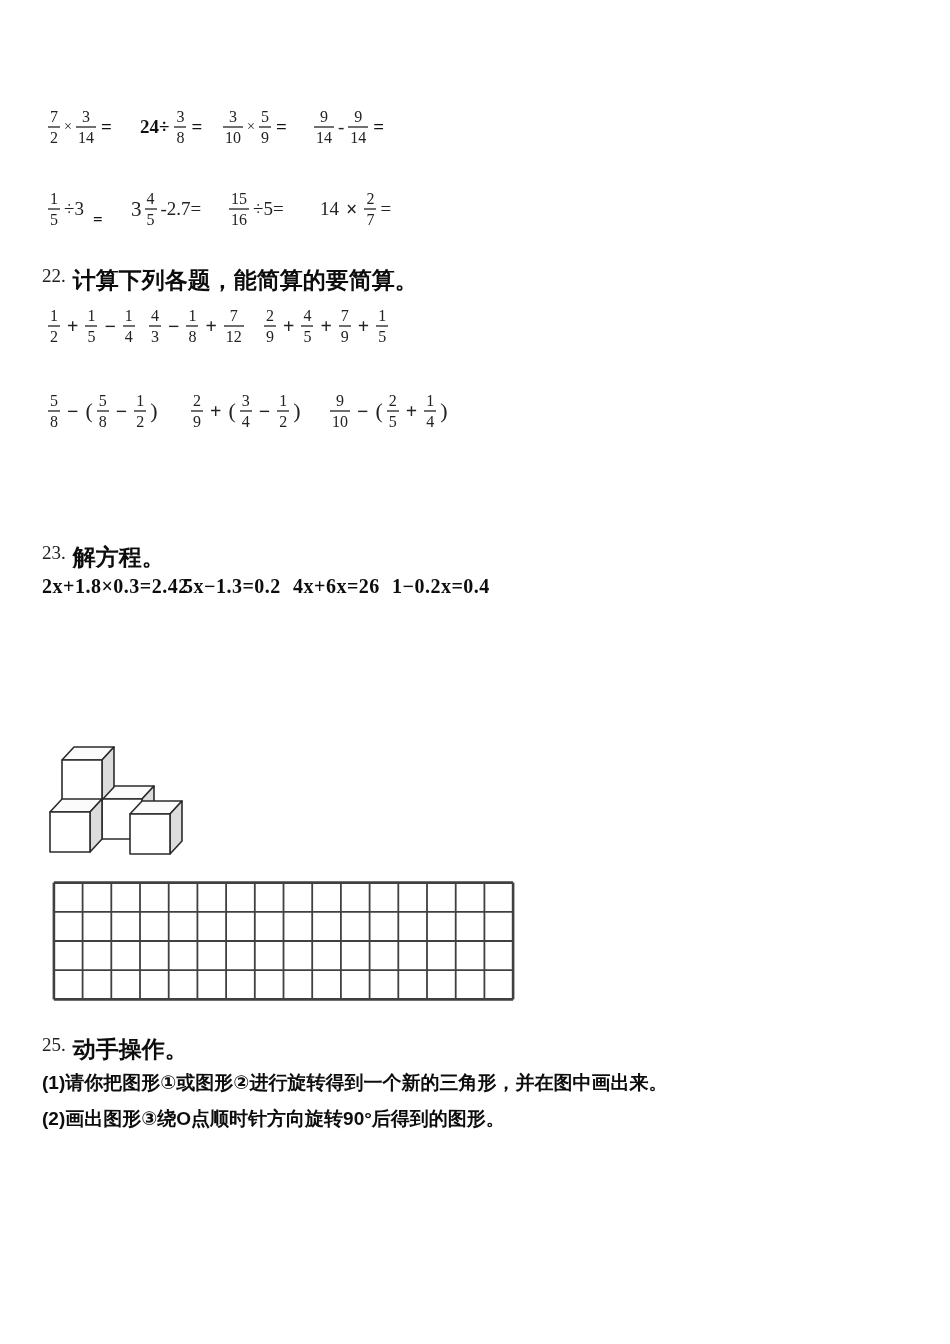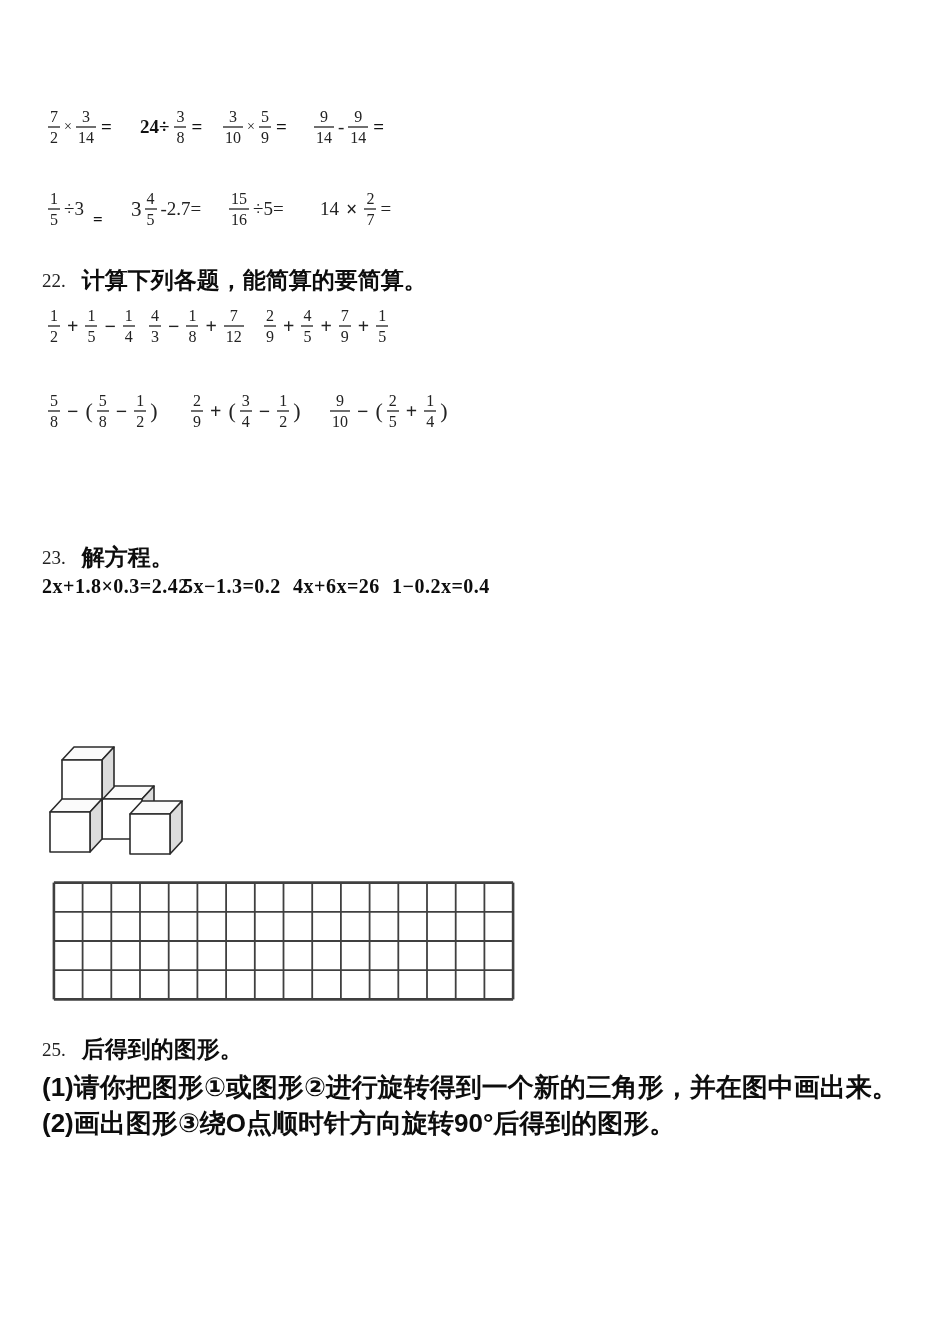--- a/index.html
+++ b/index.html
@@ -15,28 +15,28 @@
   .frac .bar{align-self:stretch;height:1.5px;background:#6f6f6f;margin:1px 0;}
   .tk-op{font-size:20px;font-weight:600;margin:0 5px;color:#222;}
   .tk-op.times{font-size:14px;font-weight:400;margin:0 2px;}
   .tk-txt{font-size:19px;margin:0 2px;color:#222;}
   .tk-btxt{font-size:19px;font-weight:700;margin:0 3px;color:#111;}
   .tk-int{font-size:21px;margin-right:1px;color:#222;}
   .tk-par{font-size:22px;margin:0 2px;color:#222;}
   .tk-low{font-size:17px;font-weight:700;margin-left:7px;transform:translateY(11px);color:#111;}
 
   
-  .heading{position:absolute;display:flex;align-items:center;gap:16px;white-space:nowrap;}
+  .heading{position:absolute;display:flex;align-items:flex-start;gap:7px;white-space:nowrap;}
   .hnum{font-family:"Liberation Serif","DejaVu Serif",serif;font-size:19px;color:#222;}
   .htitle{font-family:"Liberation Sans","DejaVu Sans",sans-serif;font-weight:700;
           font-size:23px;color:#0d0d0d;}
   .equation{position:absolute;font-size:20px;font-weight:700;letter-spacing:.5px;
             white-space:nowrap;color:#0d0d0d;}
   .qpart{position:absolute;font-family:"Liberation Sans","DejaVu Sans",sans-serif;
-         font-weight:700;font-size:26px;white-space:nowrap;color:#0d0d0d;}
+         font-weight:700;font-size:19px;white-space:nowrap;color:#0d0d0d;}
 
   #cube-svg{position:absolute;left:45px;top:746px;}
   #grid-svg{position:absolute;left:52px;top:881px;}
 </style>
 </head>
 <body>
 
 <div class="page">
 
   <div class="layer">
@@ -310,18 +310,18 @@
       <line x1="460.8" y1="1.6" x2="460.8" y2="118.39999999999999" stroke="#404040" stroke-width="2.6"></line>
       <line x1="1.6" y1="1.6" x2="460.8" y2="1.6" stroke="#404040" stroke-width="2.6"></line>
       <line x1="1.6" y1="30.8" x2="460.8" y2="30.8" stroke="#404040" stroke-width="1.8"></line>
       <line x1="1.6" y1="60" x2="460.8" y2="60" stroke="#404040" stroke-width="1.8"></line>
       <line x1="1.6" y1="89.19999999999999" x2="460.8" y2="89.19999999999999" stroke="#404040" stroke-width="1.8"></line>
       <line x1="1.6" y1="118.39999999999999" x2="460.8" y2="118.39999999999999" stroke="#404040" stroke-width="2.6"></line>
     </svg>
 
   <div class="heading" style="left:42px;top:1034px">
     <span class="hnum">25.</span>
-    <span class="htitle">后得到的图形。</span>
+    <span class="htitle">动手操作。</span>
   </div>
   <div class="qpart" style="left:42px;top:1070px">(1)请你把图形①或图形②进行旋转得到一个新的三角形，并在图中画出来。</div>
   <div class="qpart" style="left:42px;top:1106px">(2)画出图形③绕O点顺时针方向旋转90°后得到的图形。</div>
 
 </div>
 
 </body></html>

